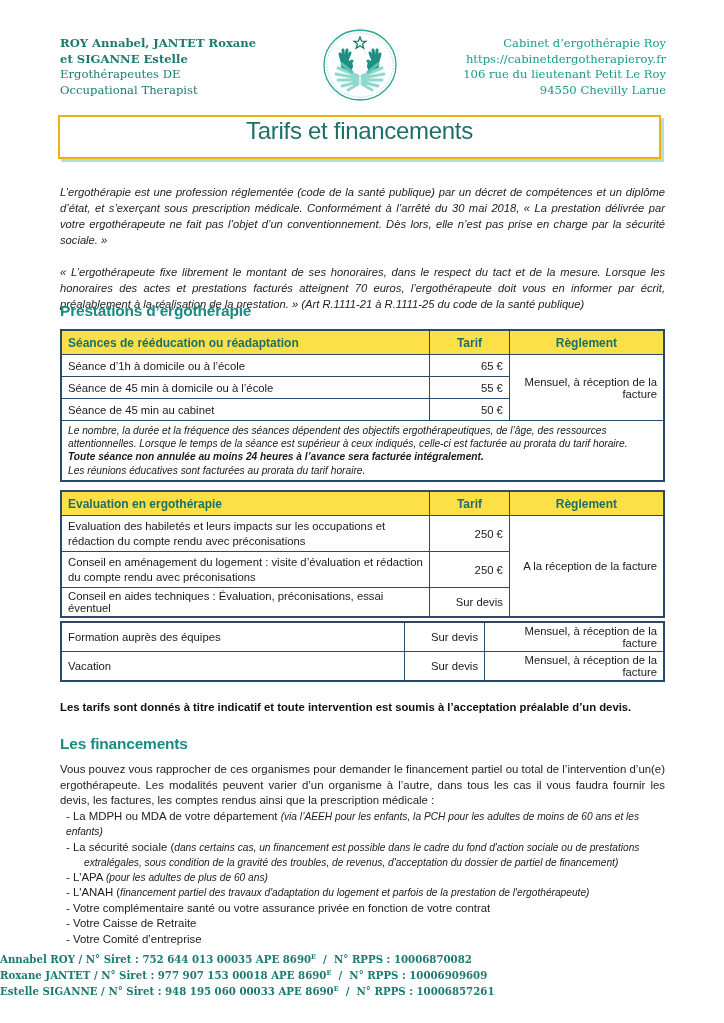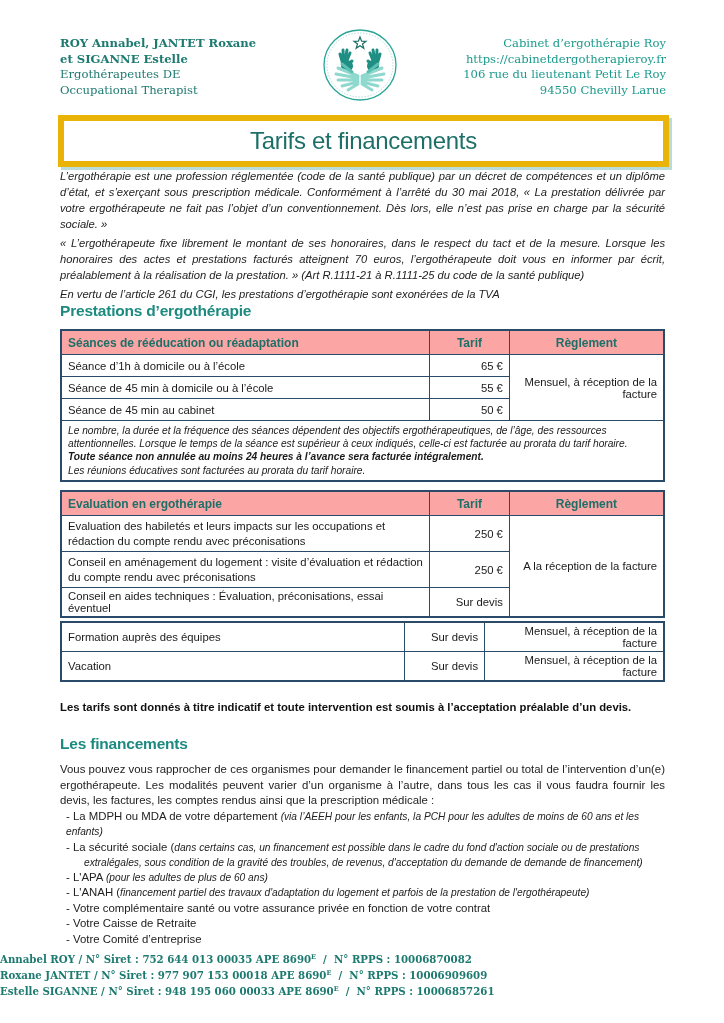--- a/index.html
+++ b/index.html
@@ -6,33 +6,33 @@
   body { width:724px; height:1023px; position:relative; overflow:hidden; font-family:"Liberation Sans", sans-serif; color:#1a1a1a; }
   .page { position:absolute; left:0; top:0; width:724px; height:1023px; }
 
   
   .hdr-left { position:absolute; left:60px; top:36px; font-family:"DejaVu Serif","Liberation Serif", serif; font-size:11.6px; line-height:15.5px; color:#1d7a70; }
   .hdr-left .b { font-weight:bold; }
   .hdr-right { position:absolute; right:58px; top:36px; text-align:right; font-family:"DejaVu Serif","Liberation Serif", serif; font-size:11.6px; line-height:15.5px; color:#1a9a8c; }
   .logo { position:absolute; left:322px; top:28px; width:76px; height:74px; }
 
   
-  .title-box { position:absolute; left:58px; top:115px; width:599px; height:40px; border:6px solid #eab308; box-shadow:3px 3px 0 #b9dcd8; display:flex; align-items:center; justify-content:center; }
+  .title-box { position:absolute; left:58px; top:115px; width:599px; height:40px; border:2px solid #eab308; box-shadow:3px 3px 0 #b9dcd8; display:flex; align-items:flex-start; justify-content:center; }
   .title-box span { font-size:24px; color:#1d6f68; letter-spacing:-0.3px; }
 
   
   .intro { position:absolute; left:60px; top:168px; width:605px; font-size:11.2px; line-height:16px; font-style:italic; color:#222; text-align:justify; }
-  .intro p { margin:0 0 3px 0; }
+  .intro p { margin:16px 0 3px 0; }
 
   h2 { position:absolute; margin:0; font-size:15.5px; font-weight:bold; color:#1d8a80; letter-spacing:-0.2px; }
 
   table { position:absolute; border-collapse:collapse; font-size:11.3px; color:#1a1a1a; }
   td, th { border:1px solid #2a4a6a; padding:2px 6px; }
   table.t { border:2px solid #2a4a6a; }
-  th { background:#fca5a5; color:#1d6f68; font-weight:bold; font-size:12px; height:19px; }
+  th { background:#fde047; color:#1d6f68; font-weight:bold; font-size:12px; height:19px; }
   th.l { text-align:left; }
   td.c { text-align:right; }
   td.note { font-style:italic; font-size:10.2px; line-height:13.2px; padding:3px 6px; }
   td.note b { font-style:italic; }
 
   .disclaimer { position:absolute; left:60px; top:701px; font-size:11.3px; font-weight:bold; color:#111; }
 
   .fin { position:absolute; left:60px; top:762px; width:605px; font-size:11.4px; line-height:15.6px; color:#222; }
   .fin .para { text-align:justify; margin:0; }
   .fin ul { list-style:none; margin:0; padding:0 0 0 6px; }
@@ -176,21 +176,21 @@
     </table>
 
   <div class="disclaimer">Les tarifs sont donnés à titre indicatif et toute intervention est soumis à l’acceptation préalable d’un devis.</div>
 
   <h2 style="left:60px; top:735px;">Les financements</h2>
 
   <div class="fin">
     <p class="para">Vous pouvez vous rapprocher de ces organismes pour demander le financement partiel ou total de l’intervention d’un(e) ergothérapeute. Les modalités peuvent varier d’un organisme à l’autre, dans tous les cas il vous faudra fournir les devis, les factures, les comptes rendus ainsi que la prescription médicale :</p>
     <ul>
       <li><span>- La MDPH ou MDA de votre département </span><span class="it">(via l’AEEH pour les enfants, la PCH pour les adultes de moins de 60 ans et les enfants)</span></li>
-      <li><span>- La sécurité sociale (</span><span class="it">dans certains cas, un financement est possible dans le cadre du fond d'action sociale ou de prestations</span><span class="cont">extralégales, sous condition de la gravité des troubles, de revenus, d'acceptation du demande de demande de financement)</span></li>
+      <li><span>- La sécurité sociale (</span><span class="it">dans certains cas, un financement est possible dans le cadre du fond d'action sociale ou de prestations</span><span class="cont">extralégales, sous condition de la gravité des troubles, de revenus, d'acceptation du dossier de partiel de financement)</span></li>
       <li><span>- L'APA </span><span class="it">(pour les adultes de plus de 60 ans)</span></li>
       <li><span>- L'ANAH (</span><span class="it">financement partiel des travaux d'adaptation du logement et parfois de la prestation de l'ergothérapeute)</span></li>
       <li><span>- Votre complémentaire santé ou votre assurance privée en fonction de votre contrat</span></li>
       <li><span>- Votre Caisse de Retraite</span></li>
       <li><span>- Votre Comité d’entreprise</span></li>
     </ul>
   </div>
 
   <div class="footer">
     <div><span>Annabel ROY</span><span> / N° Siret : </span><span>752 644 013 00035</span><span> APE </span><span>8690</span><sup>E</sup><span style="white-space:pre">  /  N° RPPS : </span><span>10006870082</span></div>

